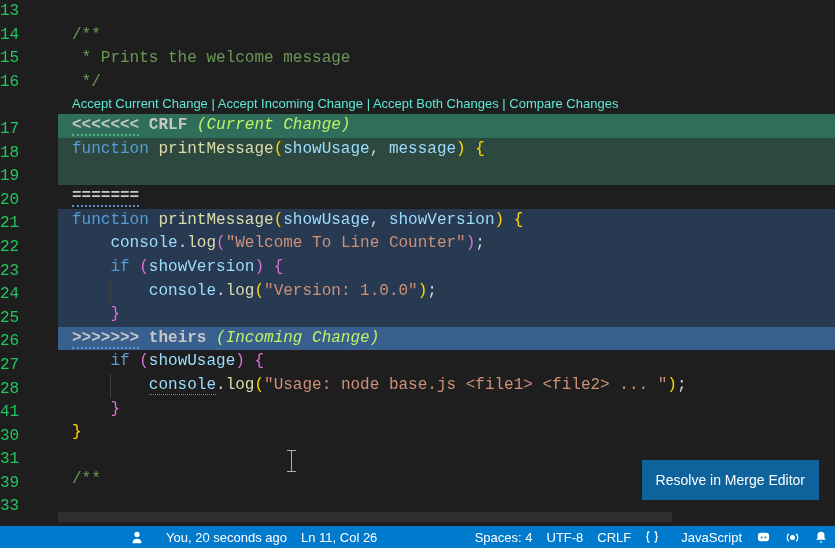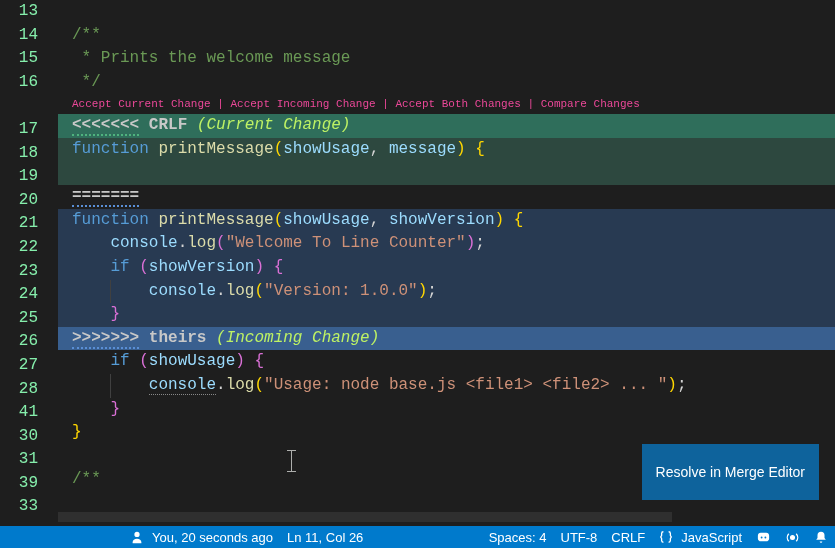--- a/index.html
+++ b/index.html
@@ -1,51 +1,51 @@
 <!DOCTYPE html>
 <html><head>
 <meta charset="utf-8">
 <style>
   * { margin: 0; padding: 0; box-sizing: border-box; }
   html, body { width: 835px; height: 548px; overflow: hidden; background: #1e1e1e; font-family: "Segoe UI", Arial, sans-serif; }
   .editor { display: flex; height: 526px; font-family: Consolas, "Courier New", monospace; font-size: 16px; line-height: 23.6px; }
-  .gutter { width: 58px; background: #1e1e1e; text-align: right; color: #86efac; padding-right: 20px; user-select: none; }
+  .gutter { width: 58px; background: #1e1e1e; text-align: left; color: #22c55e; padding-right: 20px; user-select: none; }
   .gutter div { height: 23.6px; }
   .code { flex: 1; position: relative; background: #1e1e1e; color: #d4d4d4; }
   .line { height: 23.6px; padding-left: 14px; white-space: pre; }
-  .codelens { font-family: Liberation Mono, monospace; font-size: 11px; color: #ec4899; padding-left: 14px; height: 20px; line-height: 20px; }
+  .codelens { font-family: Liberation Sans, sans-serif; font-size: 13px; color: #5eead4; padding-left: 14px; height: 20px; line-height: 20px; }
   .codelens span { cursor: pointer; }
   .bg-current { background: #2d483f; }
   .bg-current-strong { background: #2f6e5b; }
   .bg-incoming { background: #283a52; }
   .bg-incoming-strong { background: #395f8f; }
   .tk-comment { color: #6a9955; }
   .tk-kw { color: #569cd6; }
   .tk-fn { color: #dcdcaa; }
   .tk-var { color: #9cdcfe; }
   .tk-str { color: #ce9178; }
   .tk-punc { color: #d4d4d4; }
   .tk-brace-y { color: #ffd700; }
   .tk-brace-p { color: #da70d6; }
   .tk-marker { color: #c8c8c8; font-weight: bold; }
   .tk-label { color: #bef264; font-style: italic; }
   .squiggle-current { border-bottom: 2px dotted #4fb37e; }
   .squiggle-incoming { border-bottom: 2px dotted #5a8fd6; }
   .indent-guide { display:inline-block; width:0; border-left:1px solid #404040; height:23.6px; vertical-align:top; margin-right:-1px; }
-  .resolve-btn { position: absolute; right: 16px; bottom: 26px; background: #0e639c; color: #fff; border: none; padding: 20px 14px; font-size: 14px; cursor: pointer; font-family: "Segoe UI", Arial, sans-serif; }
+  .resolve-btn { position: absolute; right: 16px; bottom: 26px; background: #0e639c; color: #fff; border: none; padding: 12px 14px; font-size: 14px; cursor: pointer; font-family: "Segoe UI", Arial, sans-serif; }
   .hscroll { position:absolute; left:0; bottom:4px; height:10px; width:614px; background:#3a3a3a; opacity:0.6;}
   .caret { position:absolute; width:1px; height:22px; background:#aeafad; }
   .caret::before, .caret::after { content:""; position:absolute; left:-4px; width:9px; height:1px; background:#aeafad;}
   .caret::before{top:0;} .caret::after{bottom:0;}
   .spacer { height: 20px; } 
 
   .statusbar { display:flex; align-items:center; height:22px; background:#007acc; color:#fff; font-size:13px; }
   .statusbar .left { display:flex; align-items:center; }
   .statusbar .right { margin-left:auto; display:flex; align-items:center; }
-  .sb-item { padding: 0 7px; display:flex; align-items:center; gap:8px; cursor:pointer; height:22px;}
+  .sb-item { padding: 0 7px; display:flex; align-items:center; gap:22px; cursor:pointer; height:22px;}
   svg { display:block; }
 </style>
 </head>
 <body>
 
 <div class="editor">
   <div class="gutter">
     <div>13</div>
       <div>14</div>
       <div>15</div>

